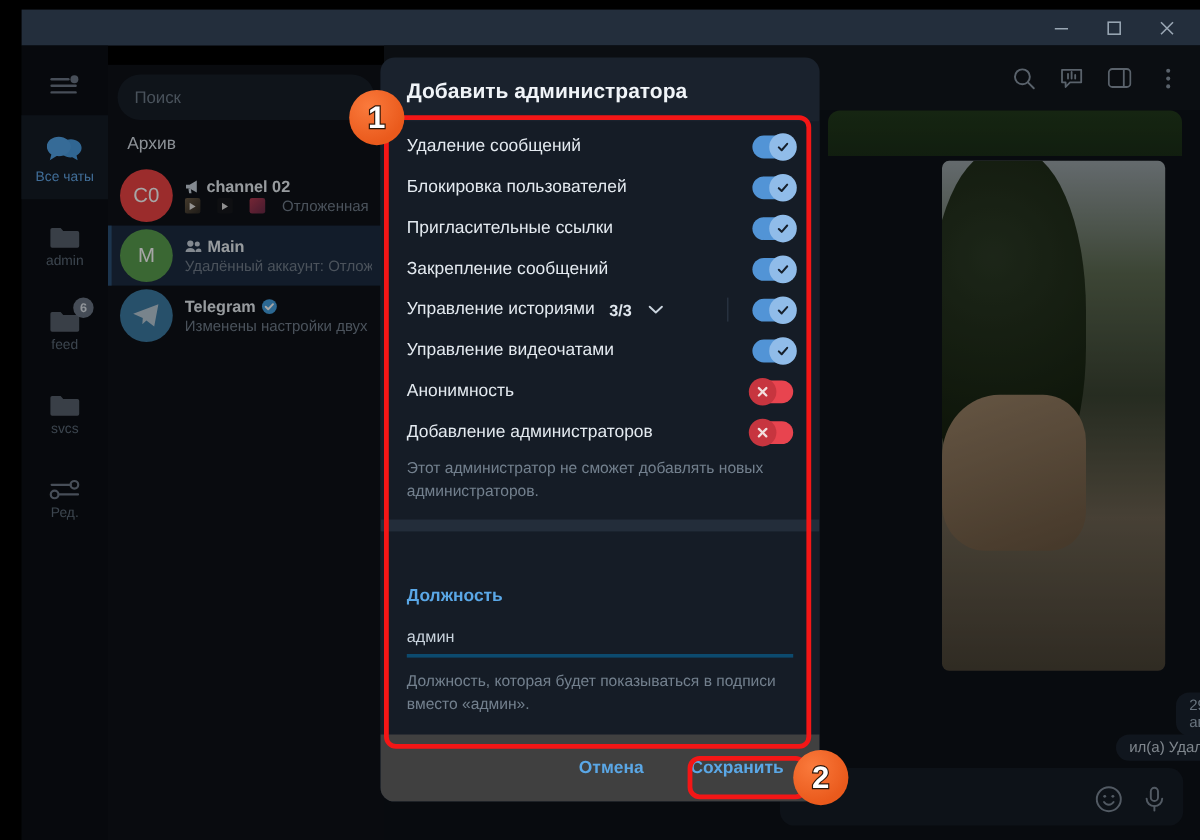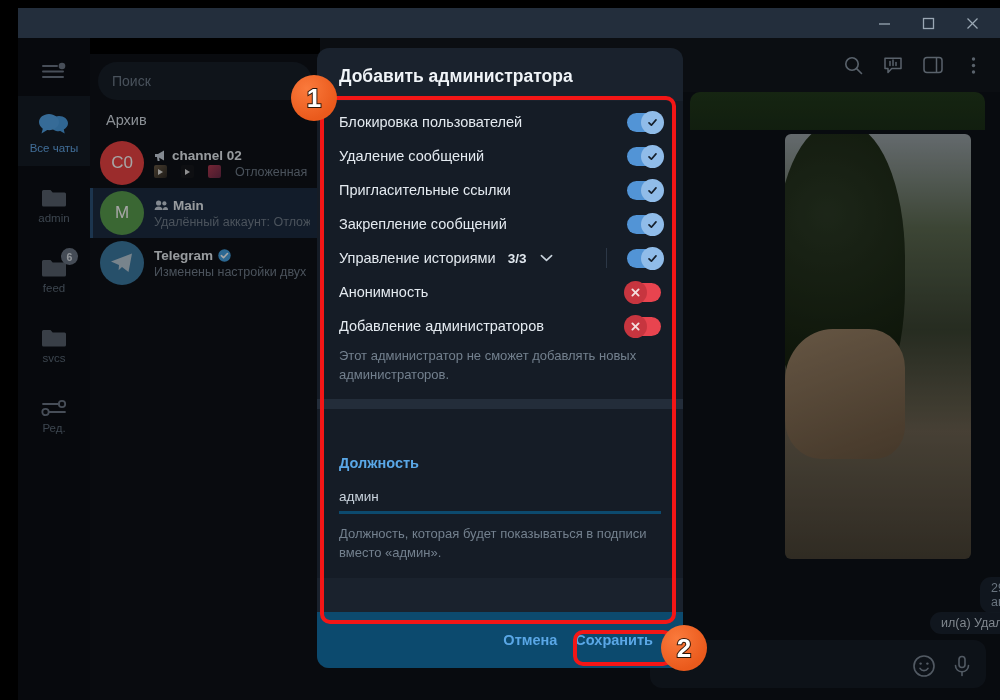--- a/index.html
+++ b/index.html
@@ -184,22 +184,22 @@
   .section-gap { height: 10px; background: #232d3a; }
   .post-block { background: #151c26; padding: 22px 22px 16px; }
   .post-label { color: #5aa7e6; font-size: 14.5px; font-weight: bold; margin-top: 24px; }
   .post-input {
     margin-top: 18px; color: #c9d3dd; font-size: 13.5px;
     padding-bottom: 7px; border-bottom: 3px solid #0c4a6e;
   }
   .post-note { margin-top: 11px; color: #73808e; font-size: 13px; line-height: 1.45; }
   .dlg-footer {
     height: 56px; display: flex; align-items: center;
-    justify-content: flex-end; gap: 18px; padding-right: 30px;
-    background: #0c4a6e;
+    justify-content: flex-end; gap: 39px; padding-right: 30px;
+    background: #404040;
     text-align: right;
   }
   .dlg-btn { color: #5aa7e6; font-size: 14.5px; font-weight: bold; }
 
   
   .annot-rect {
     position: absolute; border: 4px solid #f41616; border-radius: 10px;
     pointer-events: none;
   }
   .annot-num {
@@ -435,33 +435,33 @@
 
   <div class="dimmer"></div>
 
   <div class="dialog">
     <div class="dlg-title">Добавить администратора</div>
 
     <div class="dlg-body">
       <div class="perm-block">
 
         <div class="perm-row">
-          <span class="perm-label">Блокировка пользователей</span>
+          <span class="perm-label">Удаление сообщений</span>
           <span class="perm-spacer"></span>
           <span class="toggle on">
             <span class="knob">
               <svg width="13" height="13" viewBox="0 0 13 13">
                   <path d="M3 6.8l2.4 2.4L10 3.9" fill="none" stroke="currentColor" stroke-width="1.7" stroke-linecap="round" stroke-linejoin="round"></path>
                 </svg>
             </span>
           </span>
         </div>
 
         <div class="perm-row">
-          <span class="perm-label">Удаление сообщений</span>
+          <span class="perm-label">Блокировка пользователей</span>
           <span class="perm-spacer"></span>
           <span class="toggle on">
             <span class="knob">
               <svg width="13" height="13" viewBox="0 0 13 13">
                   <path d="M3 6.8l2.4 2.4L10 3.9" fill="none" stroke="currentColor" stroke-width="1.7" stroke-linecap="round" stroke-linejoin="round"></path>
                 </svg>
             </span>
           </span>
         </div>
 
@@ -501,20 +501,31 @@
           <span class="vdiv"></span>
           <span class="toggle on">
             <span class="knob">
               <svg width="13" height="13" viewBox="0 0 13 13">
                   <path d="M3 6.8l2.4 2.4L10 3.9" fill="none" stroke="currentColor" stroke-width="1.7" stroke-linecap="round" stroke-linejoin="round"></path>
                 </svg>
             </span>
           </span>
         </div>
 
+        <div class="perm-row">
+          <span class="perm-label">Управление видеочатами</span>
+          <span class="perm-spacer"></span>
+          <span class="toggle on">
+            <span class="knob">
+              <svg width="13" height="13" viewBox="0 0 13 13">
+                  <path d="M3 6.8l2.4 2.4L10 3.9" fill="none" stroke="currentColor" stroke-width="1.7" stroke-linecap="round" stroke-linejoin="round"></path>
+                </svg>
+            </span>
+          </span>
+        </div>
 
         <div class="perm-row">
           <span class="perm-label">Анонимность</span>
           <span class="perm-spacer"></span>
           <span class="toggle off">
             <span class="knob">
               <svg width="11" height="11" viewBox="0 0 11 11">
                   <line x1="2.4" y1="2.4" x2="8.6" y2="8.6" stroke="currentColor" stroke-width="1.9" stroke-linecap="round"></line>
                   <line x1="8.6" y1="2.4" x2="2.4" y2="8.6" stroke="currentColor" stroke-width="1.9" stroke-linecap="round"></line>
                 </svg>

